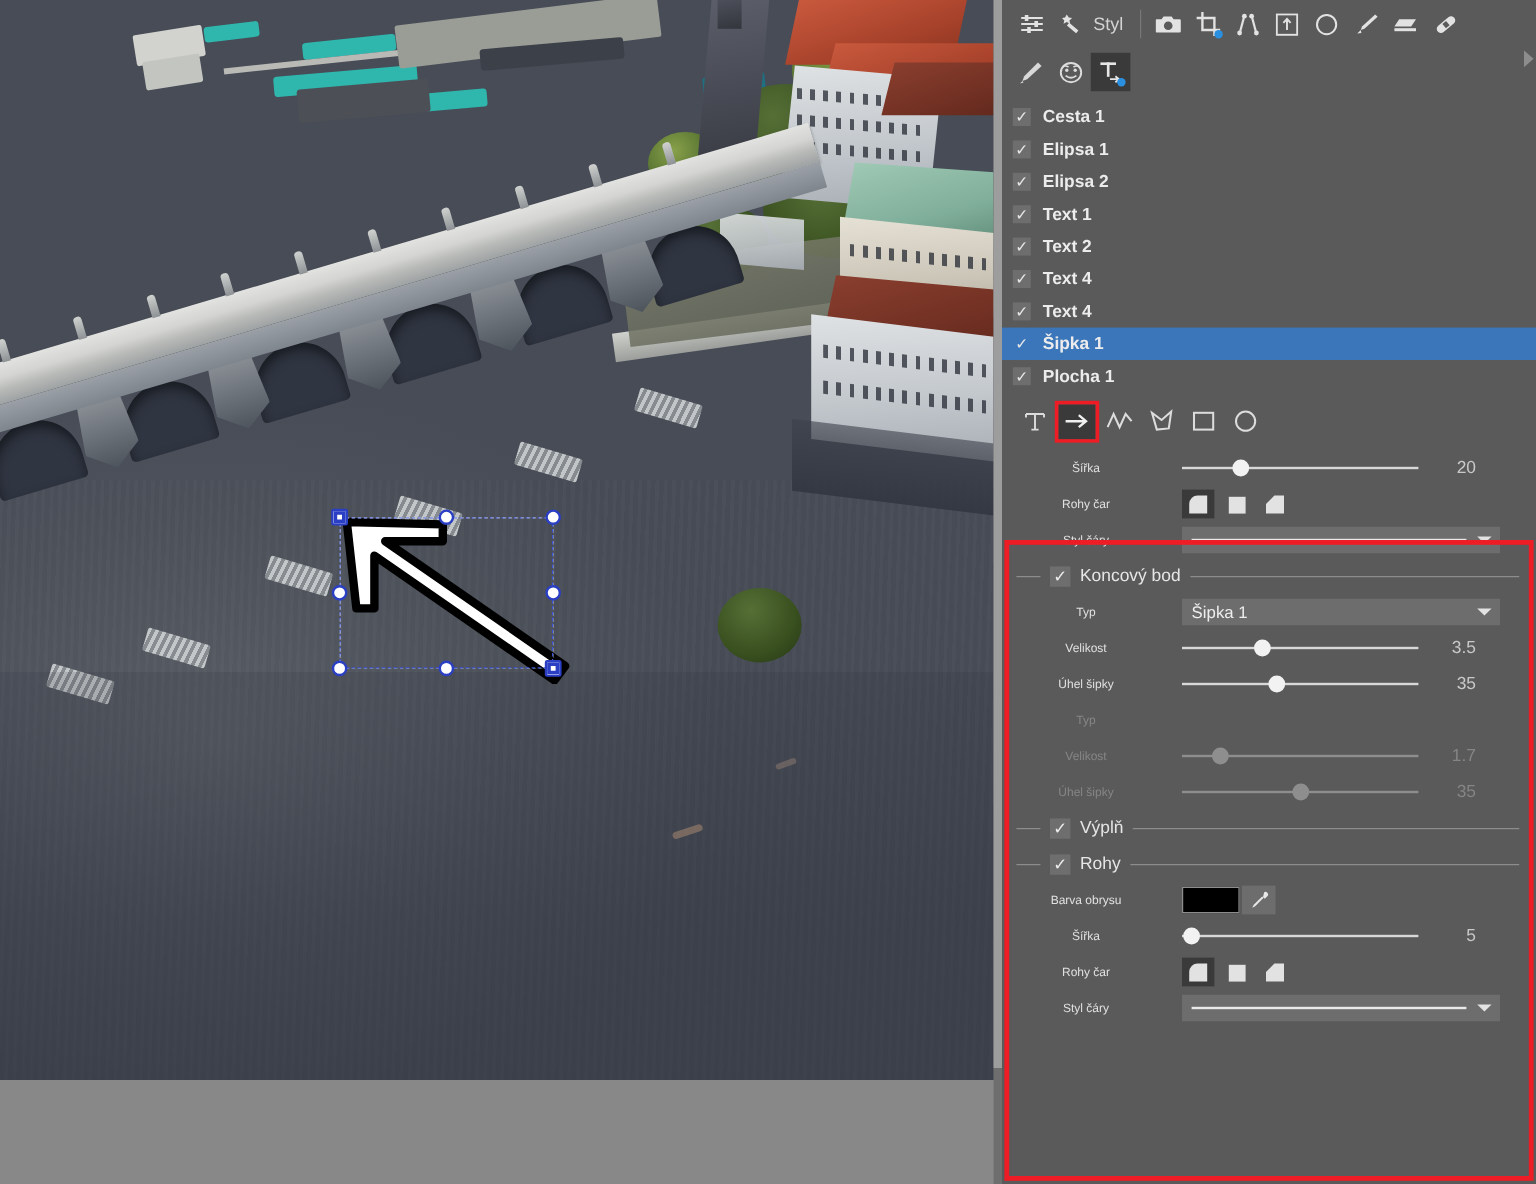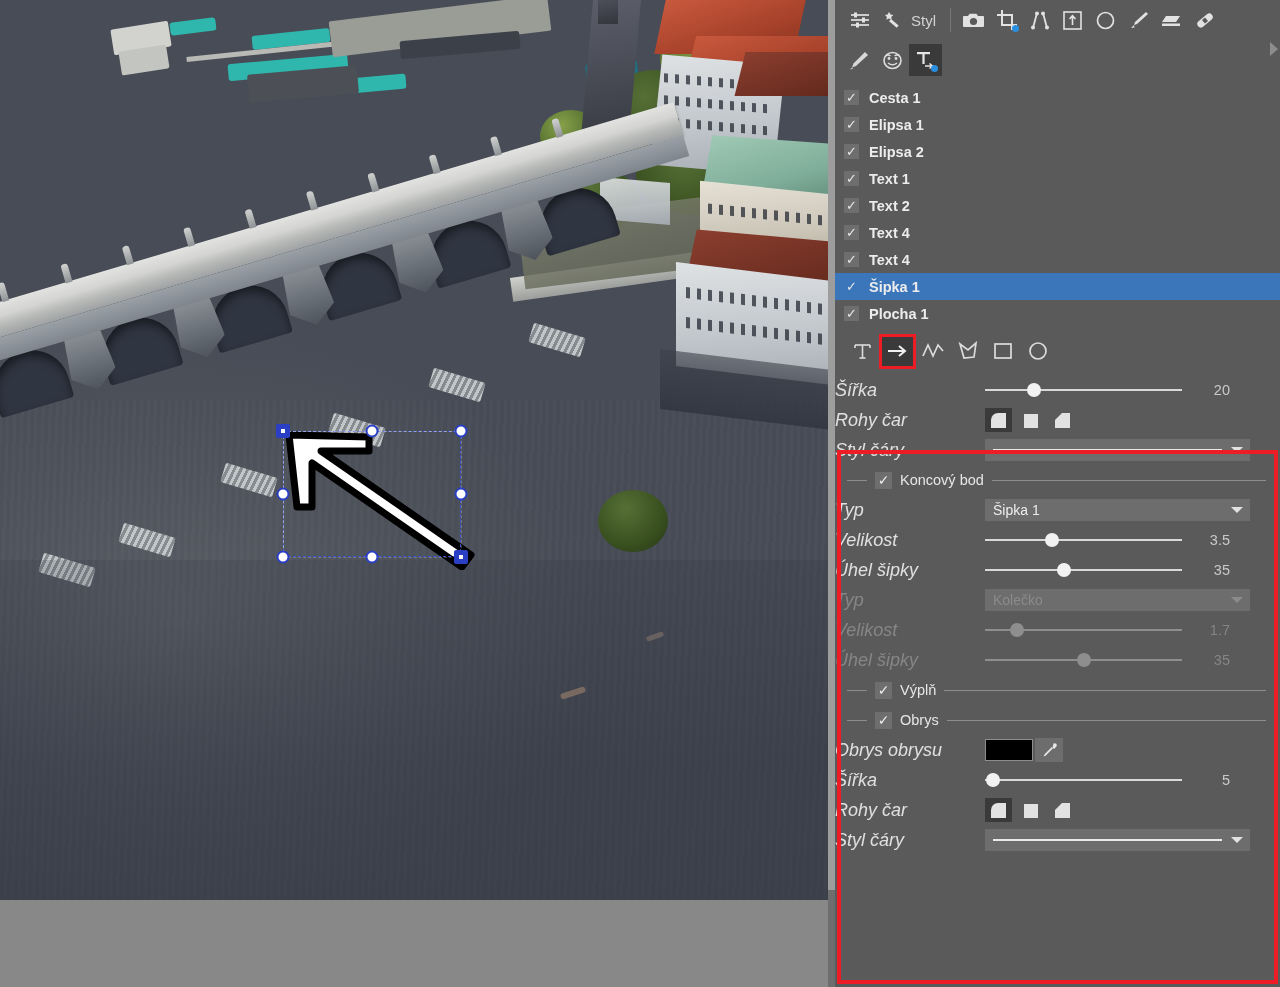--- a/index.html
+++ b/index.html
@@ -227,22 +227,22 @@
     position:relative;
     padding-top:6px;
     background:#5a5a5a;
   }
   .prow {
     display:flex; align-items:center;
     height:30px;
     padding-right:14px;
   }
   .plabel {
-    width:150px; text-align:left; padding-right:10px;
-    color:#e0e0e0; font-size:18px; flex:0 0 auto;font-style:italic;
+    width:150px; text-align:center; padding-right:10px;
+    color:#e0e0e0; font-size:10px; flex:0 0 auto;
   }
   .plabel.dim { color:#868686; }
   .slider { position:relative; width:197px; height:20px; flex:0 0 auto; }
   .slider .track {
     position:absolute; left:0; top:9px; width:197px; height:2px; background:#d8d8d8;
   }
   .slider.dim .track { background:#8e8e8e; }
   .slider .knob {
     position:absolute; top:3px; width:14px; height:14px; border-radius:50%;
     background:#f2f2f2; transform:translateX(-50%);
@@ -717,24 +717,20 @@
         <div class="slider">
           <div class="track"></div>
           <div class="knob" style="left:40%"></div>
         </div>
         <div class="pval">35</div>
       </div>
 
 
       <div class="prow">
         <div class="plabel dim">Typ</div>
-        <div class="combo dim">
-          <span>Kolečko</span>
-          <span class="caret"></span>
-        </div>
       </div>
 
       <div class="prow">
         <div class="plabel dim">Velikost</div>
         <div class="slider dim">
           <div class="track"></div>
           <div class="knob" style="left:16%"></div>
         </div>
         <div class="pval dim">1.7</div>
       </div>
@@ -756,26 +752,26 @@
         <span class="gtitle">Výplň</span>
         <span class="rule-r"></span>
       </div>
 
 
       <div class="grow">
         <span class="rule-l"></span>
         <span class="gchk">
             <span>✓</span>
           </span>
-        <span class="gtitle">Obrys</span>
+        <span class="gtitle">Rohy</span>
         <span class="rule-r"></span>
       </div>
 
       <div class="prow">
-        <div class="plabel">Obrys obrysu</div>
+        <div class="plabel">Barva obrysu</div>
         <div class="swatch-row">
           <div class="swatch" style="background:#000000"></div>
           <div class="picker">
             <svg width="17" height="17" viewBox="0 0 17 17">
               <path d="M12.5 1.5 a2.2 2.2 0 0 1 3 3 L13 7 l-1.5-1.5 Z" fill="#e8e8e8"></path>
               <path d="M10.8 5 L12 6.2 L5 13.2 L2.5 14.5 L3.8 12 Z" fill="#e8e8e8"></path>
             </svg>
           </div>
         </div>
       </div>

